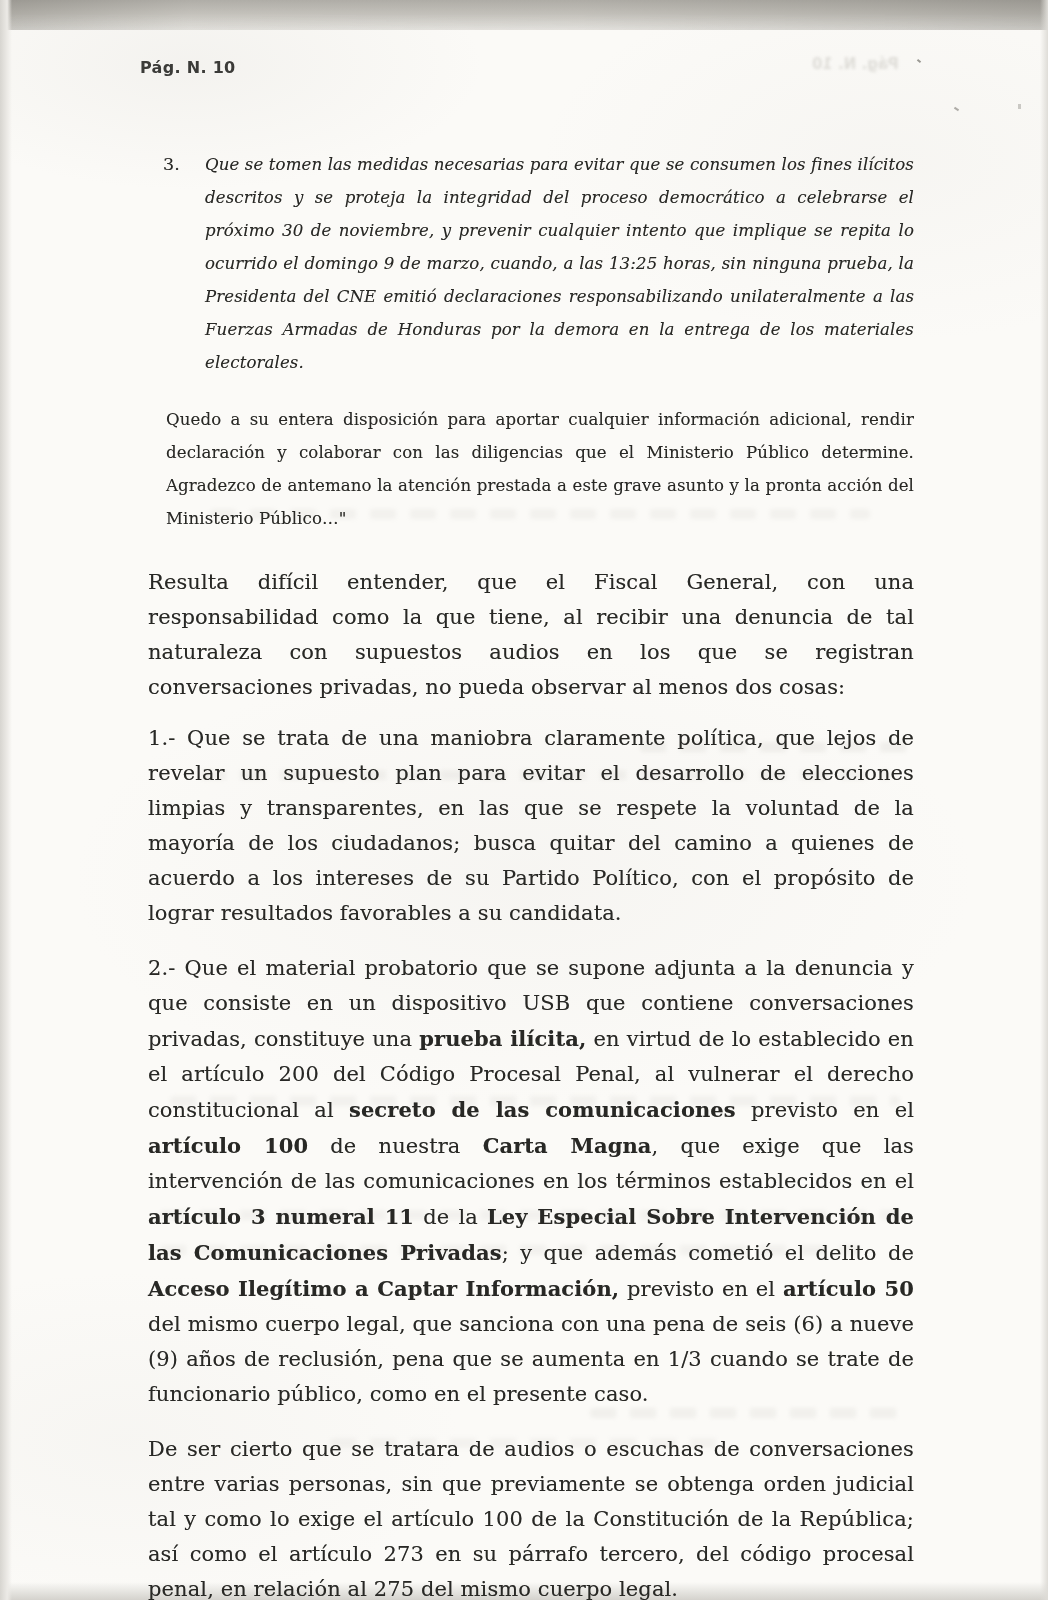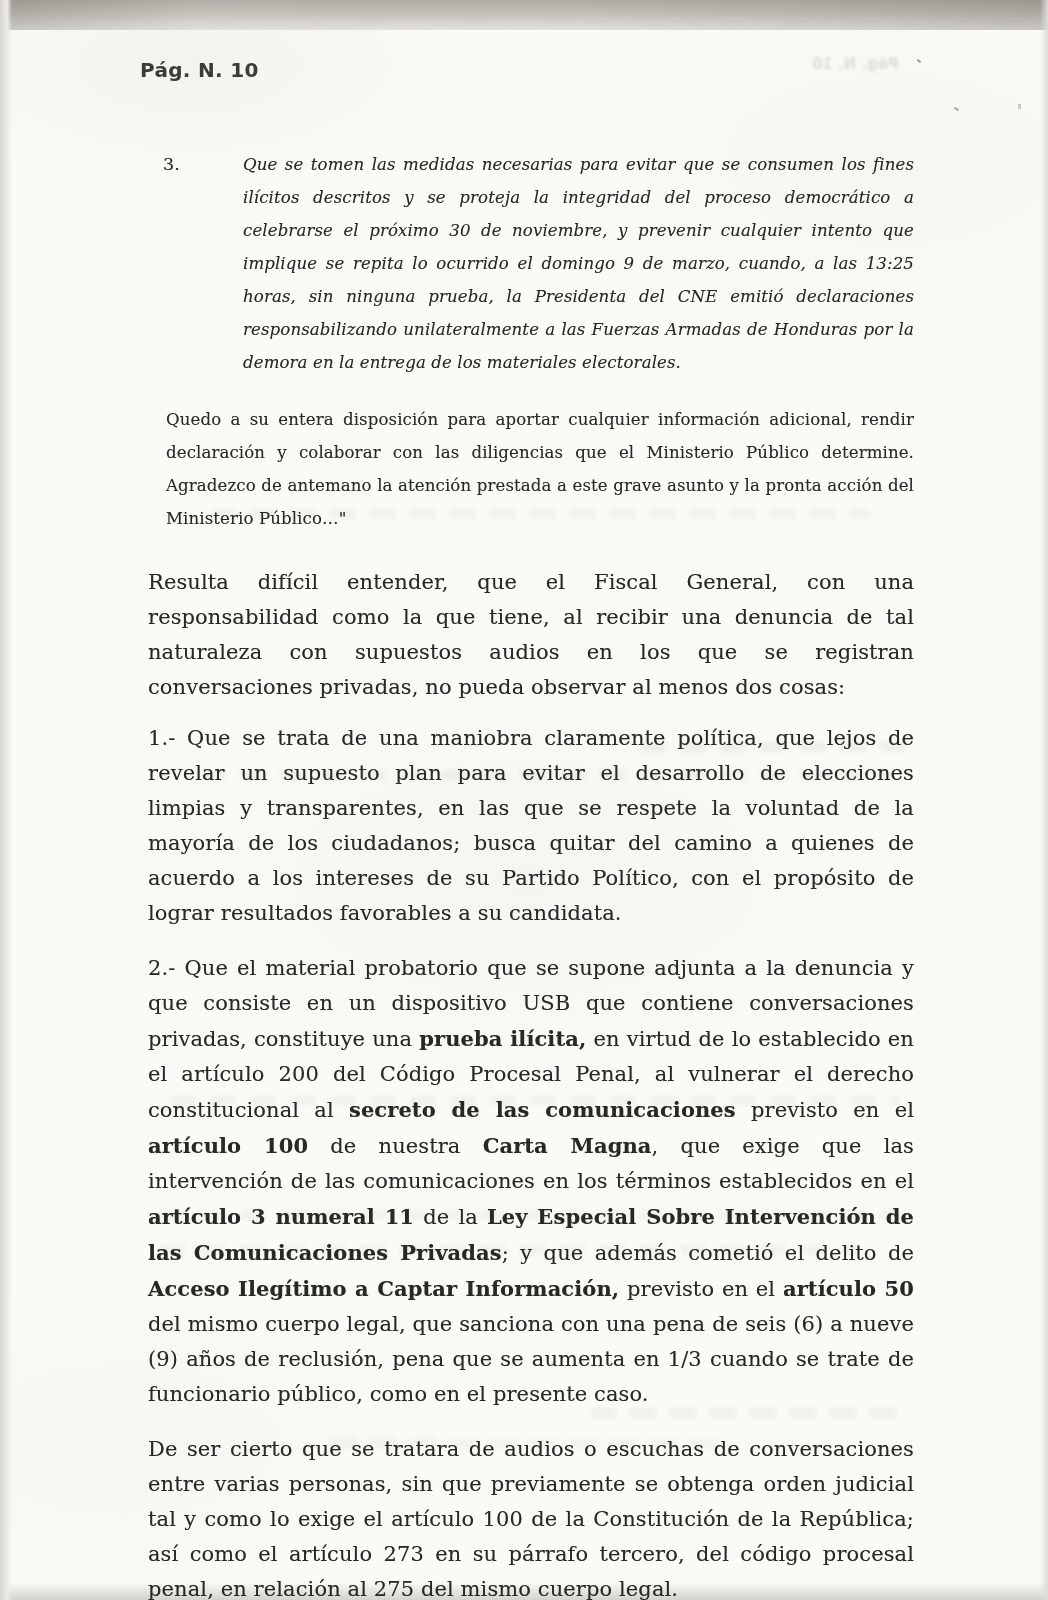--- a/index.html
+++ b/index.html
@@ -58,21 +58,21 @@
 
   .scan-speck { position:absolute; z-index:2; background:#9b9993; pointer-events:none; }
   .speck-1 { left:917px; top:60px;  width:4px; height:2px; transform:rotate(40deg); }
   .speck-2 { left:954px; top:108px; width:5px; height:2px; transform:rotate(35deg); opacity:.8; }
   .speck-3 { left:1018px; top:104px; width:3px; height:5px; opacity:.5; }
 
   
   .page-label {
     position:absolute; left:140px; top:58px; z-index:4;
     font-family:"DejaVu Sans","Liberation Sans",sans-serif;
-    font-weight:bold; font-size:20px; letter-spacing:.3px; color:#3b3b38;
+    font-weight:bold; font-size:16px; letter-spacing:.3px; color:#3b3b38;
   }
   .ghost-page-label {
     position:absolute; left:812px; top:55px; z-index:1;
     font-family:"DejaVu Sans","Liberation Sans",sans-serif;
     font-weight:bold; font-size:15px; color:#c9c7c1;
     transform:scaleX(-1); filter:blur(1.5px); opacity:.55;
   }
 
   
   .content {
@@ -80,21 +80,20 @@
     color:#282825;
   }
   .quote-item { display:flex; font-style:italic; }
   .quote-item .num {
     width:57px; flex:0 0 57px; padding-left:15px;
     font-size:17.5px; line-height:33px; font-style:normal;
   }
   .quote-item .itext {
     flex:1; font-size:16.6px; line-height:33px; text-align:justify;
     letter-spacing:.1px;
-    margin-left:38px;
   }
   .quote-close {
     margin-top:24px; margin-left:18px;
     font-size:16.6px; line-height:33px; text-align:justify;
     letter-spacing:.1px;
   }
   .body-p {
     font-size:21px; line-height:35px; text-align:justify;
     letter-spacing:.1px;
   }

